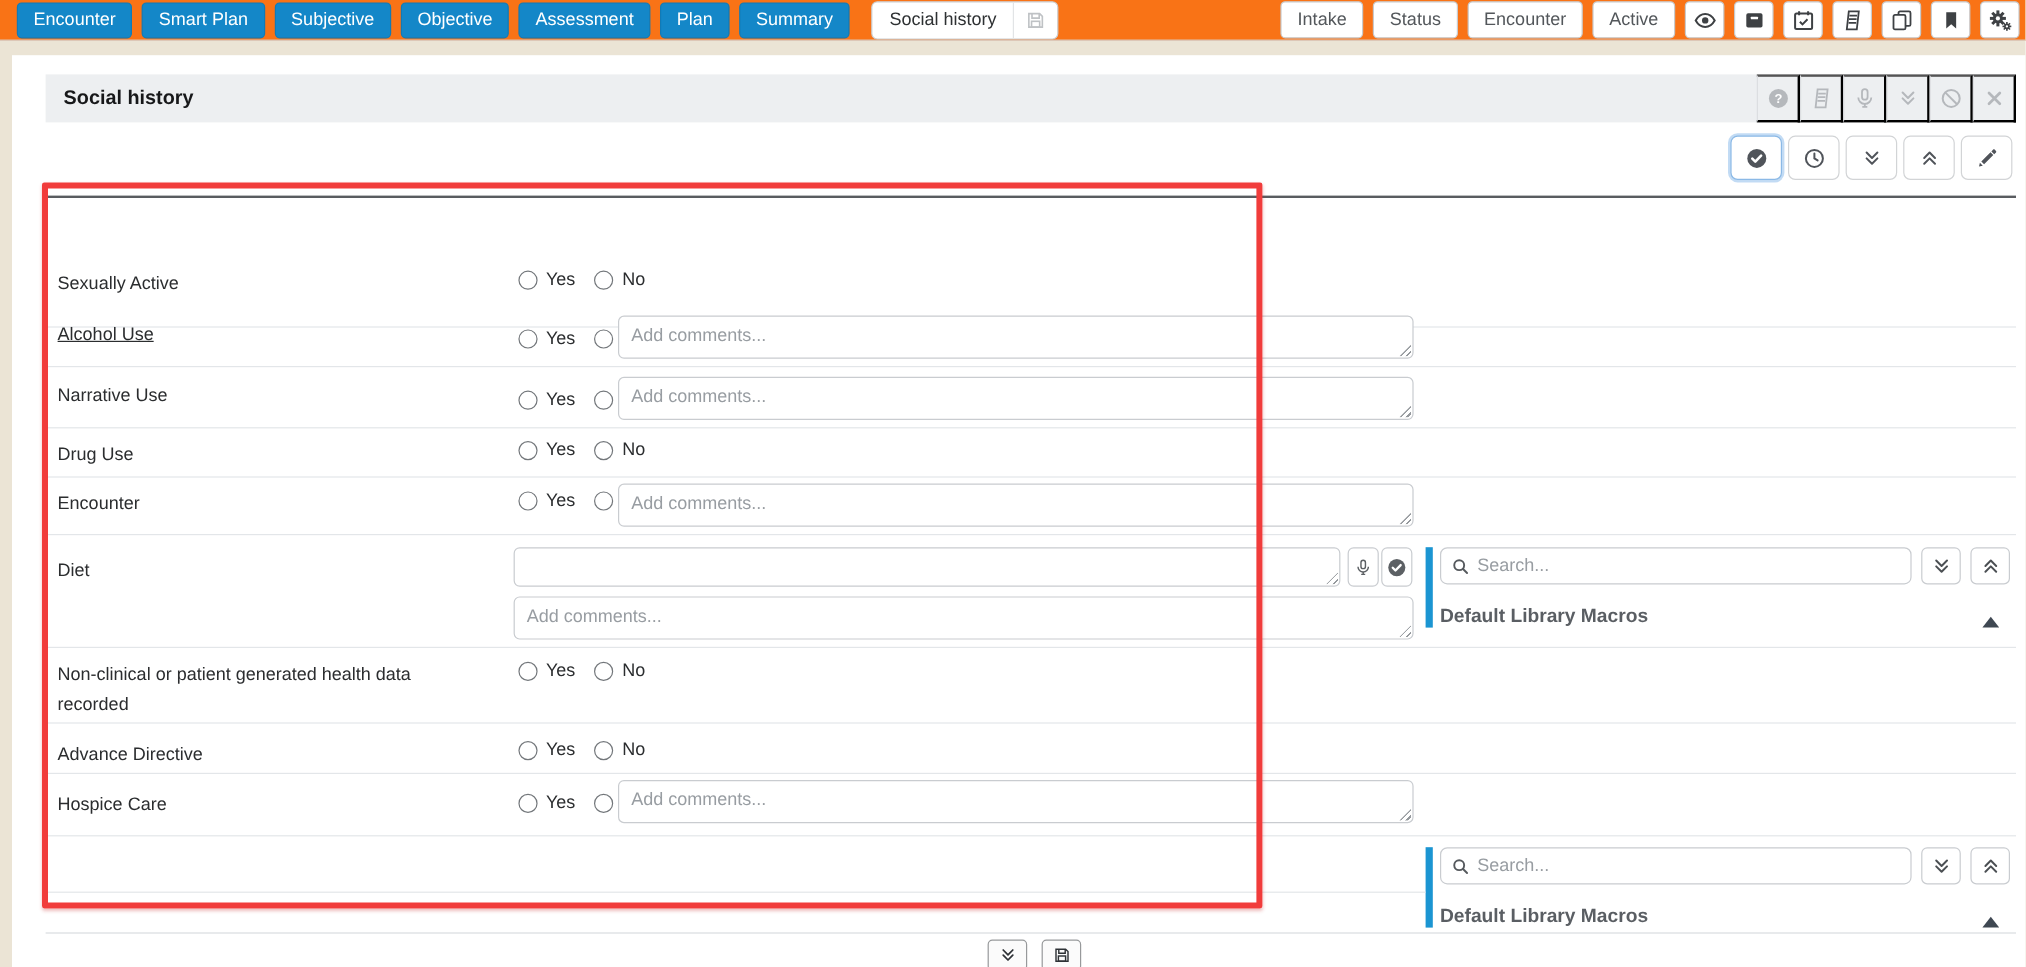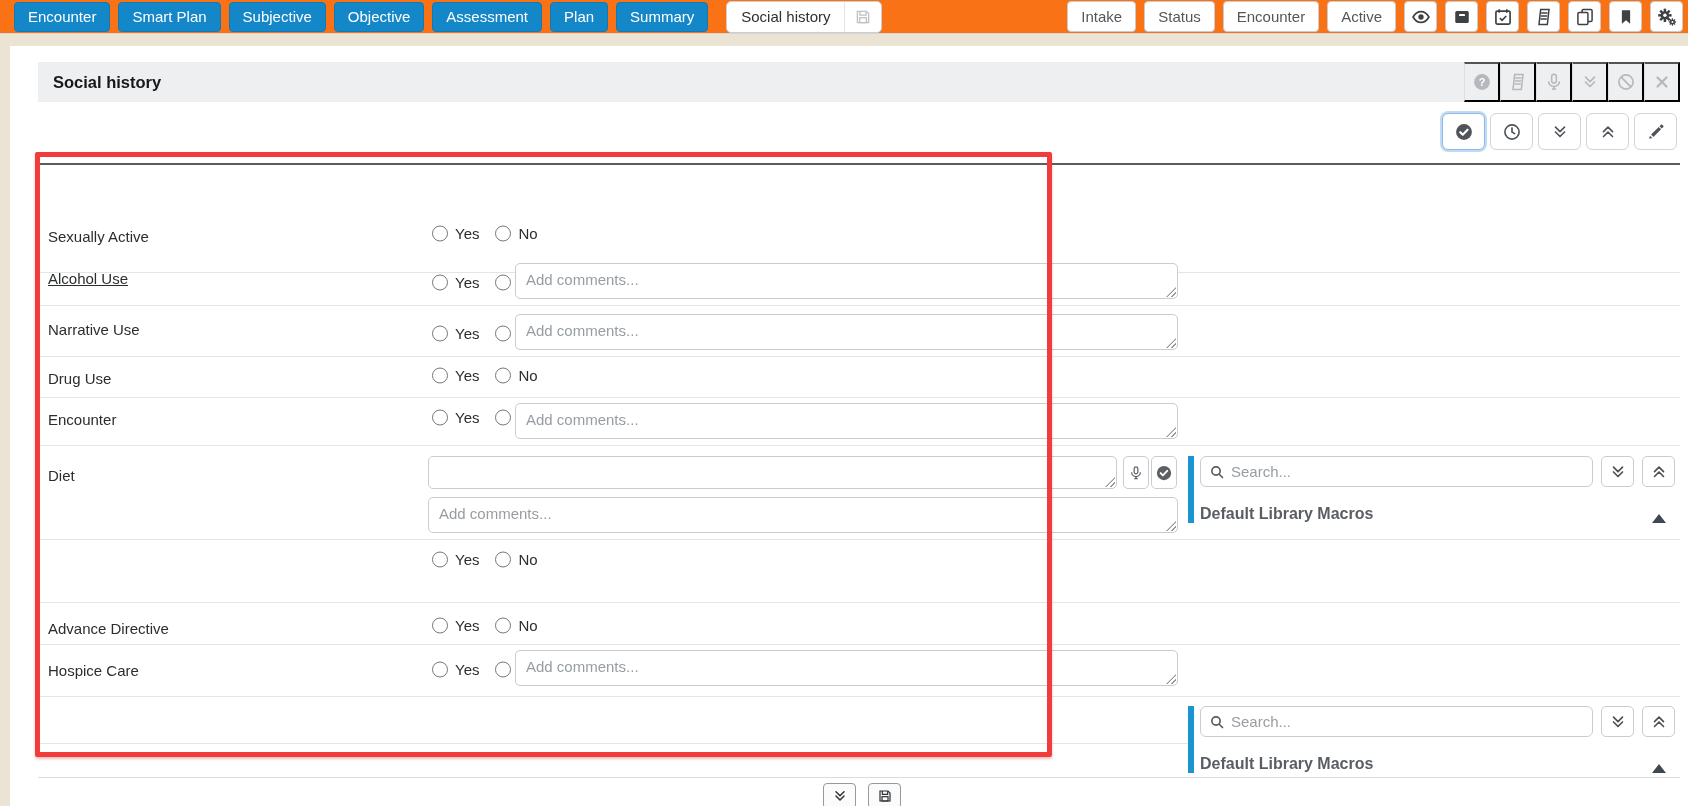--- a/index.html
+++ b/index.html
@@ -406,20 +406,21 @@
           </svg>
         </span>
       </button>
     <div class="ta-wrap" style="left:390px;top:51px;width:750px;height:36px;">
       <textarea placeholder="Add comments..." style=""></textarea>
       <span class="grip"></span>
     </div>
   </div>
 
   <div class="row" style="top:494px;height:63px;">
+    <span class="rlabel" style="top:10px;width:350px;">Non-clinical or patient generated health data recorded</span>
     <div class="radios" style="top:19px;">
       <label class="radio-opt">
           <input type="radio" name="nonclinical" style="">
           <span>Yes</span>
         </label>
       <label class="radio-opt">
           <input type="radio" name="nonclinical" style="">
           <span>No</span>
         </label>
     </div>

